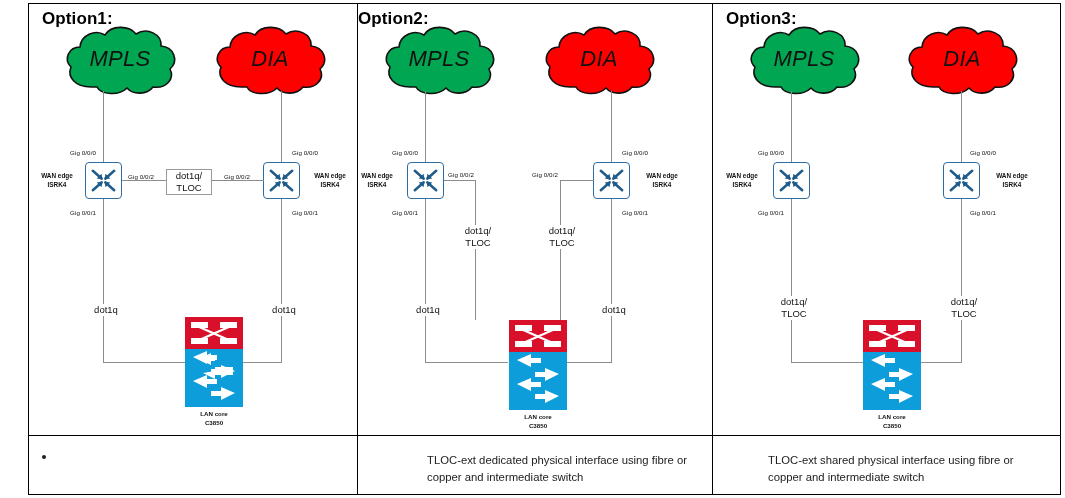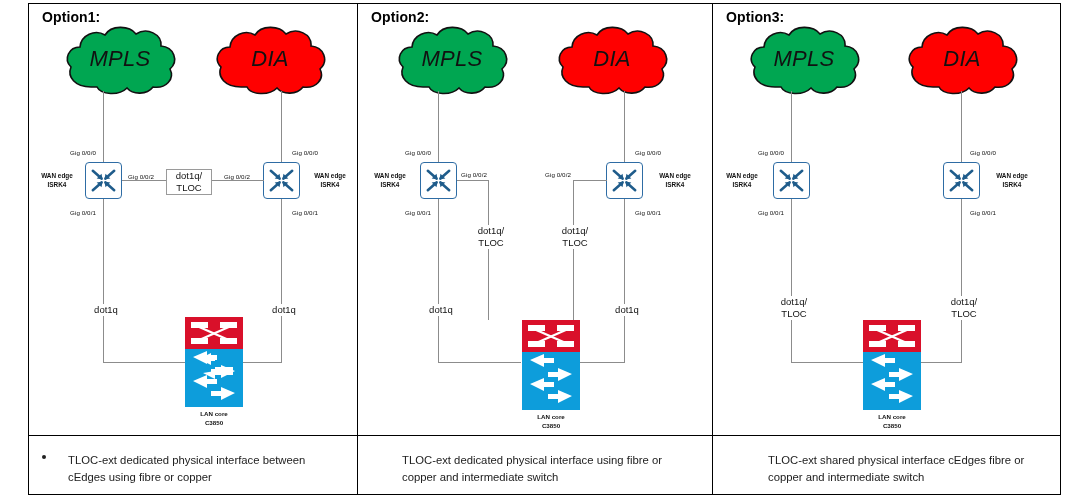--- a/index.html
+++ b/index.html
@@ -34,26 +34,26 @@
     border-top:1.6px solid #000;
   }
   
   .panel{
     position:absolute;
     top:3px;
     width:329px;
     height:432px;
   }
   .panel.p1{left:28px;}
-  .panel.p2{left:357px;}
+  .panel.p2{left:344px;}
   .panel.p3{left:712px;}
   .panel-title{
     position:absolute;
     left:14px; top:6px;
-    font-size:14px;
+    font-size:17px;
     font-weight:bold;
     letter-spacing:.1px;
   }
   
   .cloud{
     position:absolute;
     width:118px;height:72px;font-style:italic;
   }
   .cloud svg{display:block;width:118px;height:72px;}
   .cloud-label{
@@ -130,21 +130,21 @@
   .caption{
     position:absolute;
     top:437px;
     height:58px;
     box-sizing:border-box;
     font-size:11.3px;
     line-height:17px;
     color:#212121;
   }
   .caption.c1{left:28px;width:329px;}
-  .caption.c2{left:344px;width:355px;}
+  .caption.c2{left:369px;width:355px;}
   .caption.c3{left:712px;width:349px;}
   .cap-inner{
     position:absolute;
     top:15px;
   }
   .caption.c1 .cap-inner{left:40px;width:265px;}
   .caption.c2 .cap-inner{left:58px;width:290px;text-align:left;}
   .caption.c3 .cap-inner{left:56px;width:280px;text-align:left;}
   .bullet{
     position:absolute;
@@ -517,22 +517,21 @@
       <div>TLOC</div>
     </div>
     <div class="tag two" style="left:230px;top:293px;width:40px;">
       <div>dot1q/</div>
       <div>TLOC</div>
     </div>
   </div>
 
   <div class="caption c1">
     <div class="bullet"></div>
-    <div class="cap-inner">TLOC-ext dedicated physical interface between cEdges using fibre or copper</div>
   </div>
   <div class="caption c2">
     <div class="cap-inner">TLOC-ext dedicated physical interface using fibre or copper and intermediate switch</div>
   </div>
   <div class="caption c3">
-    <div class="cap-inner">TLOC-ext shared physical interface cEdges fibre or copper and intermediate switch</div>
+    <div class="cap-inner">TLOC-ext shared physical interface using fibre or copper and intermediate switch</div>
   </div>
 
 </div>
 
 </body></html>

